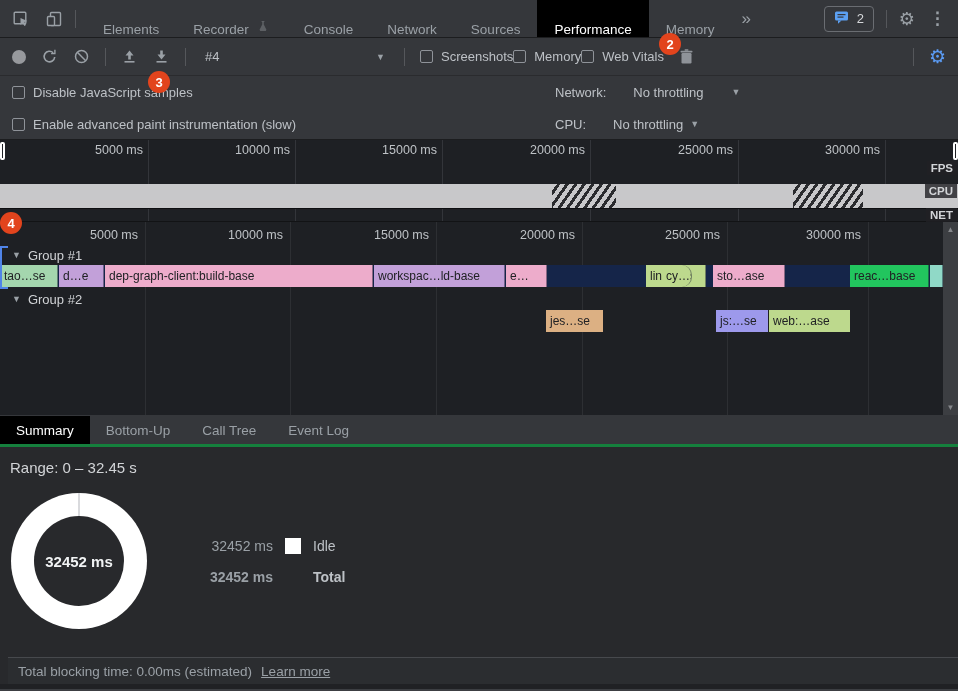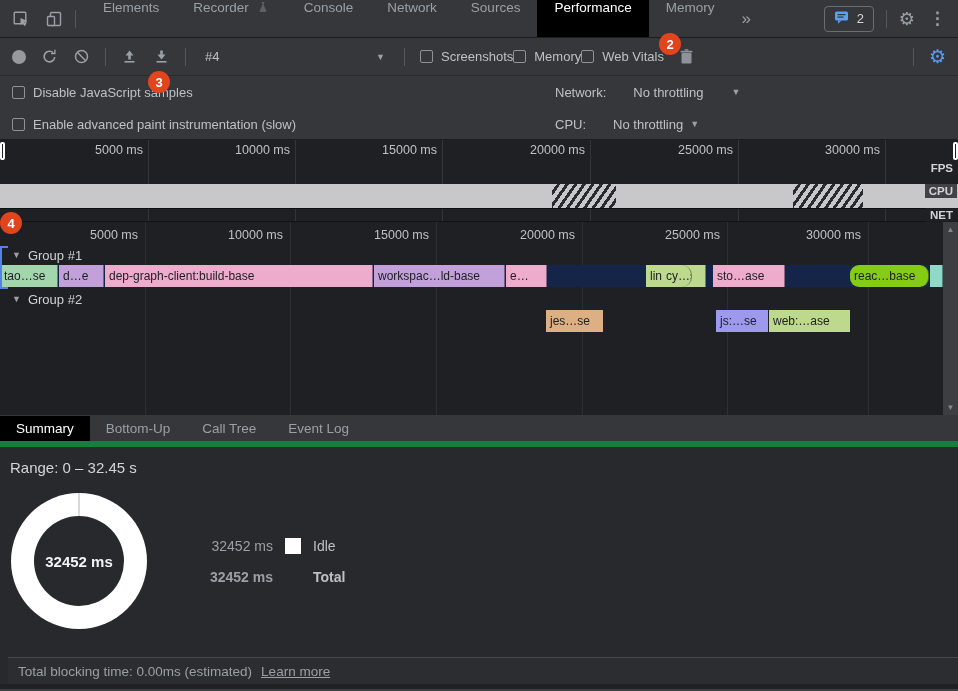--- a/index.html
+++ b/index.html
@@ -8,21 +8,21 @@
          font-family:"Liberation Sans", sans-serif; }
   .app { position:relative; width:958px; height:691px; background:#28292c; overflow:hidden; }
 
   
   .tabbar { height:38px; background:#35373b; display:flex; align-items:stretch;
             border-bottom:1px solid #1c1d1f; }
   .tb-icons { display:flex; align-items:center; gap:15px; padding:0 12px 0 12px; }
   .icon-btn { display:flex; align-items:center; justify-content:center; cursor:default; }
   .sep { width:1px; height:18px; background:#55575b; align-self:center; }
   .tabs { display:flex; align-items:stretch; margin-left:10px; }
-  .tab { display:flex; align-items:flex-start; gap:7px; padding:0 17px; color:#9aa0a6;
+  .tab { display:flex; align-items:flex-end; gap:7px; padding:0 17px; color:#9aa0a6;
          font-size:13.5px; white-space:nowrap; }
   .tab.selected { background:#000; color:#fff; }
   .glyph { color:#9aa0a6; }
   .more-tabs { font-size:17px; padding:0 10px; align-self:center; }
   .tab-right { margin-left:auto; display:flex; align-items:center; gap:12px; padding-right:10px; }
   .msg-btn { display:flex; align-items:center; gap:7px; border:1px solid #6a6d72;
              border-radius:4px; padding:3px 9px; color:#d5d7da; font-size:13px; }
   .gear { font-size:18px; color:#9aa0a6; line-height:1; }
   .gear.blue { color:#5b9cf5; font-size:19px; }
   .kebab { font-size:17px; color:#9aa0a6; font-weight:bold; padding:0 2px; }
@@ -77,21 +77,21 @@
   .bracket { position:absolute; left:0; top:24px; width:8px; height:43px;
              border-left:2px solid #5084e8; border-top:2px solid #5084e8;
              border-bottom:2px solid #5084e8; }
   .vsb { position:absolute; right:0; top:0; width:15px; height:100%; background:#3c3e42;
          display:flex; flex-direction:column; justify-content:space-between; align-items:center;
          padding:3px 0; }
   .vsb .arr { font-size:8px; color:#85878b; }
 
   
   .btabs { height:31px; background:#35373b; display:flex; align-items:stretch;
-           border-bottom:6px solid #15803d; }
+           border-bottom:3px solid #15803d; }
   .btab { display:flex; align-items:center; padding:0 16px; font-size:13.5px; color:#9aa0a6; }
   .btab.selected { background:#000; color:#fff; }
 
   
   .summary { position:relative; height:210px; background:#28292c; }
   .range { position:absolute; left:10px; top:12px; font-size:15px; color:#d2d4d7; }
   .donut { position:absolute; left:11px; top:46px; width:136px; height:136px;
            border-radius:50%; background:#fff; }
   .donut::after { content:""; position:absolute; left:23px; top:23px; width:90px; height:90px;
                   border-radius:50%; background:#28292c; }
@@ -317,21 +317,21 @@
       </div>
       <div class="track g1" style="top:43px" id="g1-track">
           <div class="bar" style="left: 0px; width: 58px; background: rgb(164, 214, 174);">tao…se</div>
           <div class="bar" style="left: 59px; width: 45px; background: rgb(194, 160, 217);">d…e</div>
           <div class="bar" style="left: 105px; width: 268px; background: rgb(237, 172, 203);">dep-graph-client:build-base</div>
           <div class="bar" style="left: 374px; width: 131px; background: rgb(194, 160, 217);">workspac…ld-base</div>
           <div class="bar" style="left: 506px; width: 41px; background: rgb(237, 172, 203);">e…</div>
           <div class="bar" style="left: 601px; width: 60px; background: rgb(189, 217, 141); margin-left: 45px;">lin…se</div>
           <div class="bar" style="left: 662px; width: 30px; background: rgb(189, 217, 141); border-radius: 10px;">cy…se</div>
           <div class="bar" style="left: 713px; width: 72px; background: rgb(237, 172, 203);">sto…ase</div>
-          <div class="bar" style="left: 850px; width: 79px; background: #84cc16; border-radius: 9px;">reac…base</div>
+          <div class="bar" style="left: 850px; width: 79px; background: #22c55e;">reac…base</div>
           <div class="bar" style="left: 930px; width: 13px; background: rgb(144, 217, 199);"></div>
         </div>
       <div class="group-hdr" style="top:68px">
         <span class="chev">▼</span>
         <span>Group #2</span>
       </div>
       <div class="lane2" style="position:absolute;left:0;top:88px;width:943px;height:22px" id="g2-lane">
           <div class="bar" style="left: 546px; width: 57px; background: rgb(220, 176, 131);">jes…se</div>
           <div class="bar" style="left: 716px; width: 52px; background: rgb(157, 153, 236);">js:…se</div>
           <div class="bar" style="left: 769px; width: 81px; background: rgb(189, 217, 141);">web:…ase</div>

